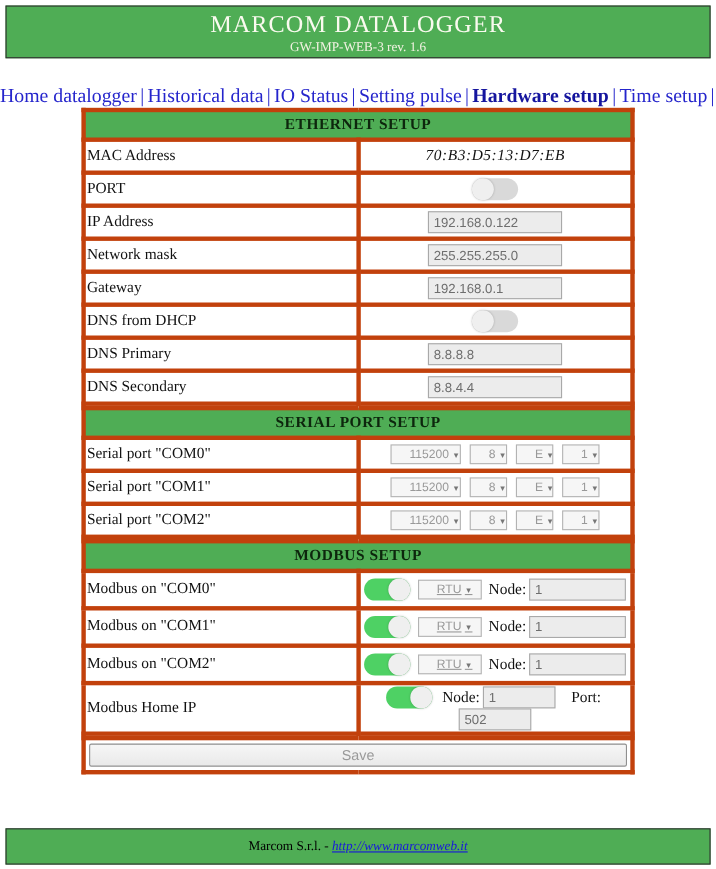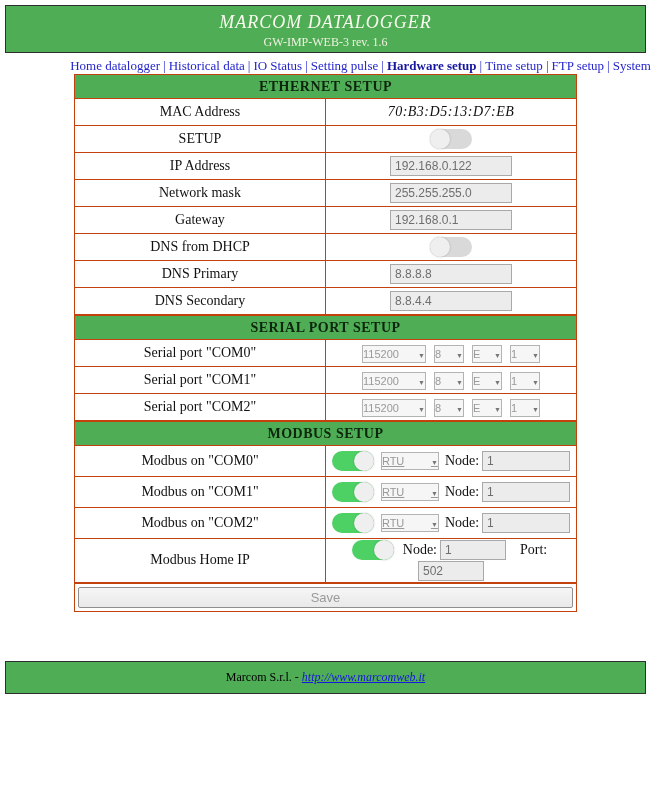--- a/index.html
+++ b/index.html
@@ -7,38 +7,38 @@
     width:651px; height:790px; background:#ffffff; overflow:hidden;
     font-family:"Liberation Serif", serif; color:#111;
   }
 
   
   .header {
     margin:5px 5px 0 5px; background:#4fad55; border:1px solid #2f2f2f;
     text-align:center; padding:2px 0 3px 0;
   }
   .header .title {
-    color:#fafaef; font-size:18px; line-height:28px; letter-spacing:1px; font-weight:normal;font-style:italic;
+    color:#fafaef; font-size:22px; line-height:28px; letter-spacing:1px; font-weight:normal;
   }
   .header .subtitle { color:#f2f2e2; font-size:12px; line-height:13px; }
 
   
-  .nav { text-align:right; margin-top:5px; font-size:13px; white-space:nowrap; }
+  .nav { text-align:right; margin-top:24px; font-size:18px; white-space:nowrap; }
   .nav a { color:#2525cc; text-decoration:none; cursor:pointer; }
   .nav a.active { font-weight:bold; color:#15159e; }
   .nav .sep { color:#2525cc; padding:0 3px; }
 
   
   table.cfg { width:503px; margin:0 auto; border-collapse:collapse; table-layout:fixed; }
-  table.cfg th, table.cfg td { border:1px solid #c2410c; }
+  table.cfg th, table.cfg td { border:4px solid #c2410c; }
   th.section {
     background:#4fad55; color:#0d260d; font-size:14px; font-weight:bold;
     height:21px; text-align:center; letter-spacing:0.5px;
   }
-  td.lbl { width:231px; text-align:center; font-size:14px; height:24px; }
+  td.lbl { width:231px; font-size:14px; height:24px; }
   td.val { width:270px; text-align:center; vertical-align:middle; }
   .mac { font-size:14px; letter-spacing:0.5px;font-style:italic; }
 
   .eth-tbl { margin-top:12px; }
   .ser-tbl { margin-top:29px; }
   .ser-tbl td { height:24px; }
   .mod-tbl { margin-top:26px; }
   .mod-tbl td { height:28px; }
 
   
@@ -49,21 +49,21 @@
   }
   .w-ip { width:112px; }
   .w-node { width:78px; }
   .w-node2 { width:56px; }
   .w-port { width:56px; }
 
   .select {
     display:inline-flex; align-items:center; justify-content:space-between;
     background:#f6f6f6; border:1px solid #b3b3b3; color:#999;
     font-family:"Liberation Sans", sans-serif; font-size:11px;
-    height:18px; padding:0 0; vertical-align:middle; box-sizing:border-box;
+    height:18px; padding:0 16px; vertical-align:middle; box-sizing:border-box;
     margin:0 2px; cursor:default;
   }
   .w-baud { width:64px; }
   .w-sm  { width:30px; }
   .w-mode { width:58px;text-decoration:underline; }
   .arr::after { content:"▼"; font-size:7px; color:#777; margin-left:3px; }
 
   .toggle {
     display:inline-block; width:42px; height:20px; border-radius:10px;
     position:relative; vertical-align:middle; cursor:pointer;
@@ -114,21 +114,21 @@
 <table class="cfg eth-tbl">
   <tbody>
       <tr>
         <th class="section" colspan="2">ETHERNET SETUP</th>
       </tr>
   <tr>
     <td class="lbl">MAC Address</td>
     <td class="val mac">70:B3:D5:13:D7:EB</td>
   </tr>
   <tr>
-    <td class="lbl">SETUP</td>
+    <td class="lbl">PORT</td>
     <td class="val"><span class="toggle off"><span class="knob"></span></span></td>
   </tr>
   <tr>
     <td class="lbl">IP Address</td>
     <td class="val"><input class="text-input w-ip" disabled="" value="192.168.0.122" style=""></td>
   </tr>
   <tr>
     <td class="lbl">Network mask</td>
     <td class="val"><input class="text-input w-ip" disabled="" value="255.255.255.0" style=""></td>
   </tr>

